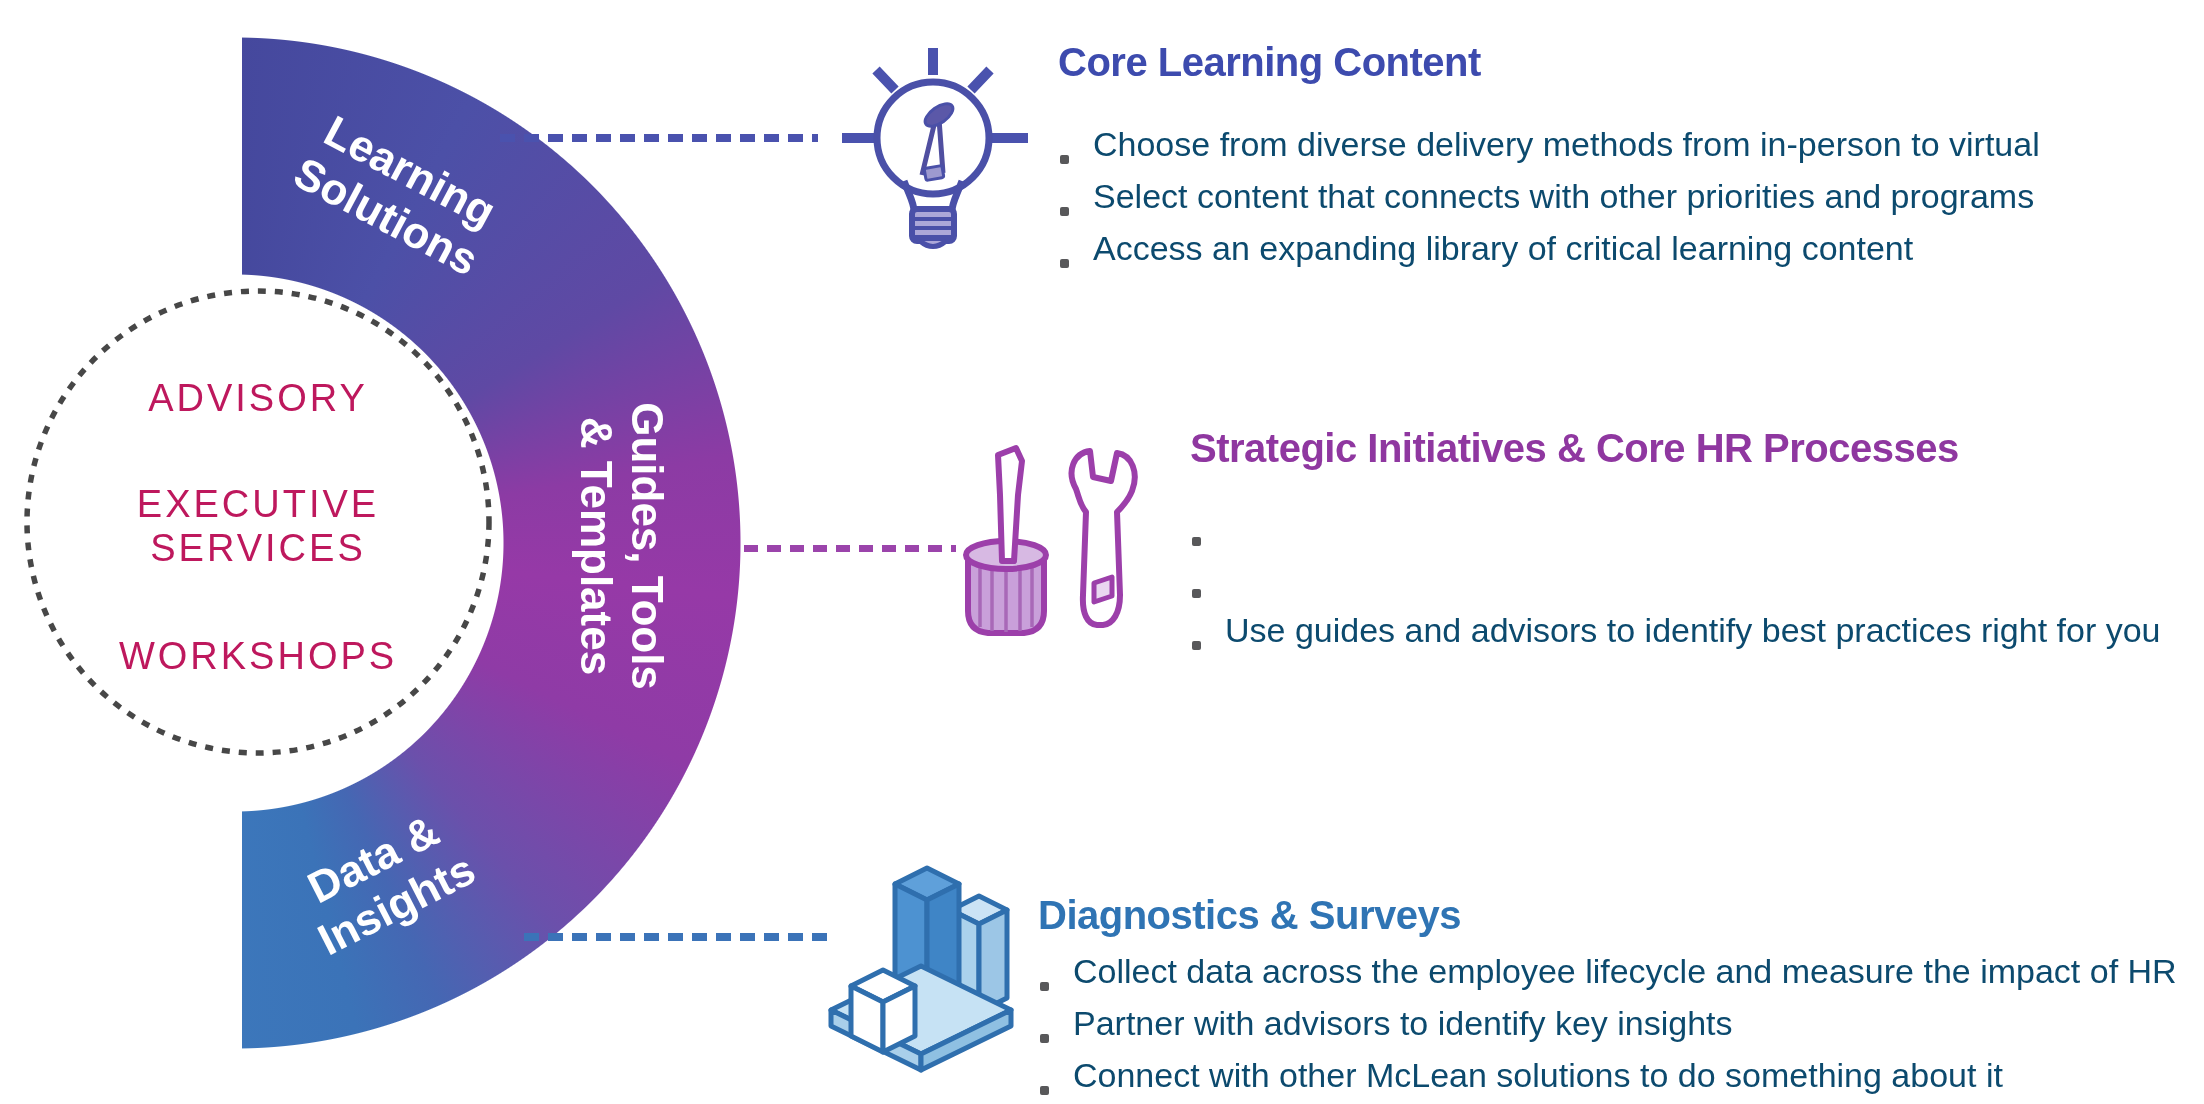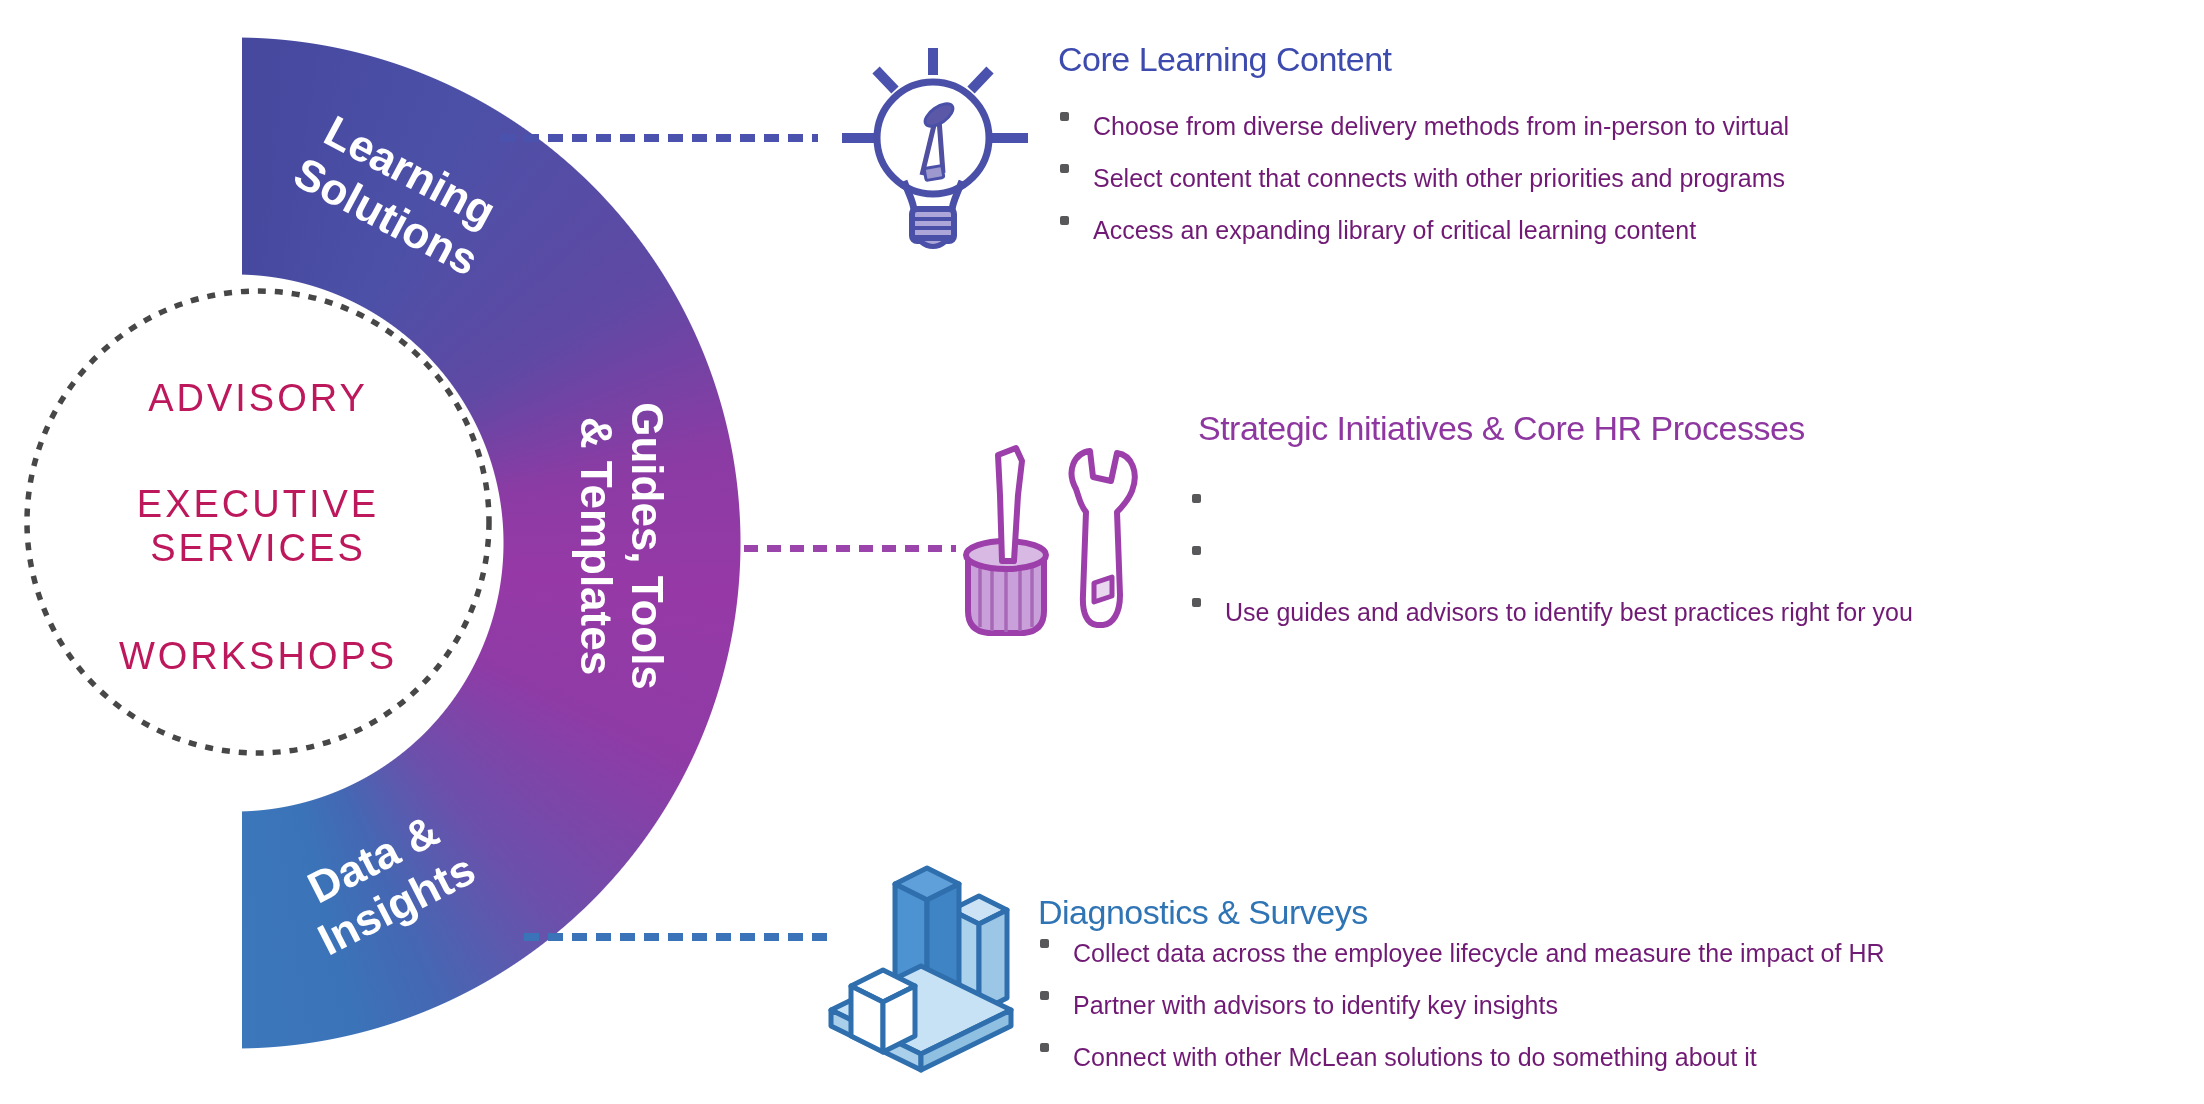--- a/index.html
+++ b/index.html
@@ -48,30 +48,30 @@
   .dash-bot { left:524px; top:933px; width:308px; height:8px;
     background:repeating-linear-gradient(90deg,#3B73B8 0 15px,transparent 15px 24px); }
 
   
   .icon { position:absolute; }
   .icon-bulb  { left:840px; top:45px; }
   .icon-tools { left:958px; top:443px; }
   .icon-chart { left:823px; top:848px; }
 
   
-  .heading { position:absolute; font-size:34px; font-weight:normal; letter-spacing:-0.5px; white-space:nowrap; }
+  .heading { position:absolute; font-size:40px; font-weight:bold; letter-spacing:-0.5px; white-space:nowrap; }
   .h-core  { left:1058px; top:40px;  color:#3D4BAE; }
-  .h-strat { left:1190px; top:409px; color:#8F37A0;margin-left:8px; }
+  .h-strat { left:1190px; top:426px; color:#8F37A0; }
   .h-diag  { left:1038px; top:893px; color:#2F74B4; }
 
   ul.bullets { position:absolute; margin:0; padding:0; list-style:none; }
   .list-core  { left:1058px; top:112px; }
   .list-strat { left:1190px; top:494px; }
   .list-diag  { left:1038px; top:939px; }
-  ul.bullets li { display:flex; align-items:flex-start; height:52px; font-size:25px; color:#701a75; white-space:nowrap; }
+  ul.bullets li { display:flex; align-items:flex-end; height:52px; font-size:34px; color:#0c4a6e; white-space:nowrap; }
   .dot { width:9px; height:9px; background:#58585A; border-radius:2px; margin:0 24px 0 2px; flex:none; }
 </style>
 </head>
 <body>
 
 <div class="stage">
 
   <div class="donut"></div>
 
   <div class="arc-label arc-learning">

